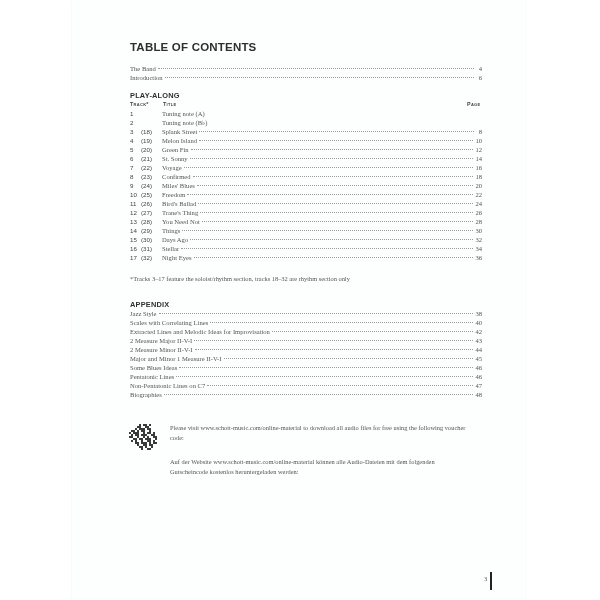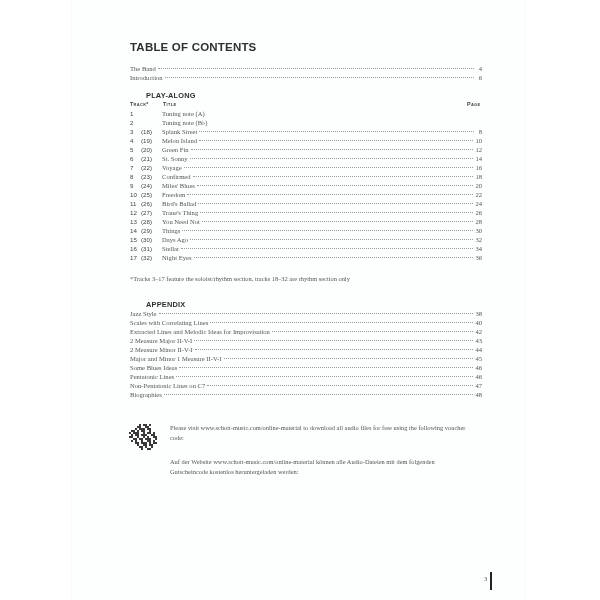--- a/index.html
+++ b/index.html
@@ -32,21 +32,21 @@
       letter-spacing: 0.2px;
       text-align: right;
     }
     .toc-title {
       left: 58px;
       top: 41px;
       font-size: 11.5px;
     }
     .sec-title {
       font-size: 7.4px;
-      left: 74px;
+      left: 58px;
     }
     .row {
       position: absolute;
       left: 58px;
       width: 352px;
       height: 9px;
       display: flex;
       align-items: baseline;
       font-size: 6.6px;
       line-height: 9px;

